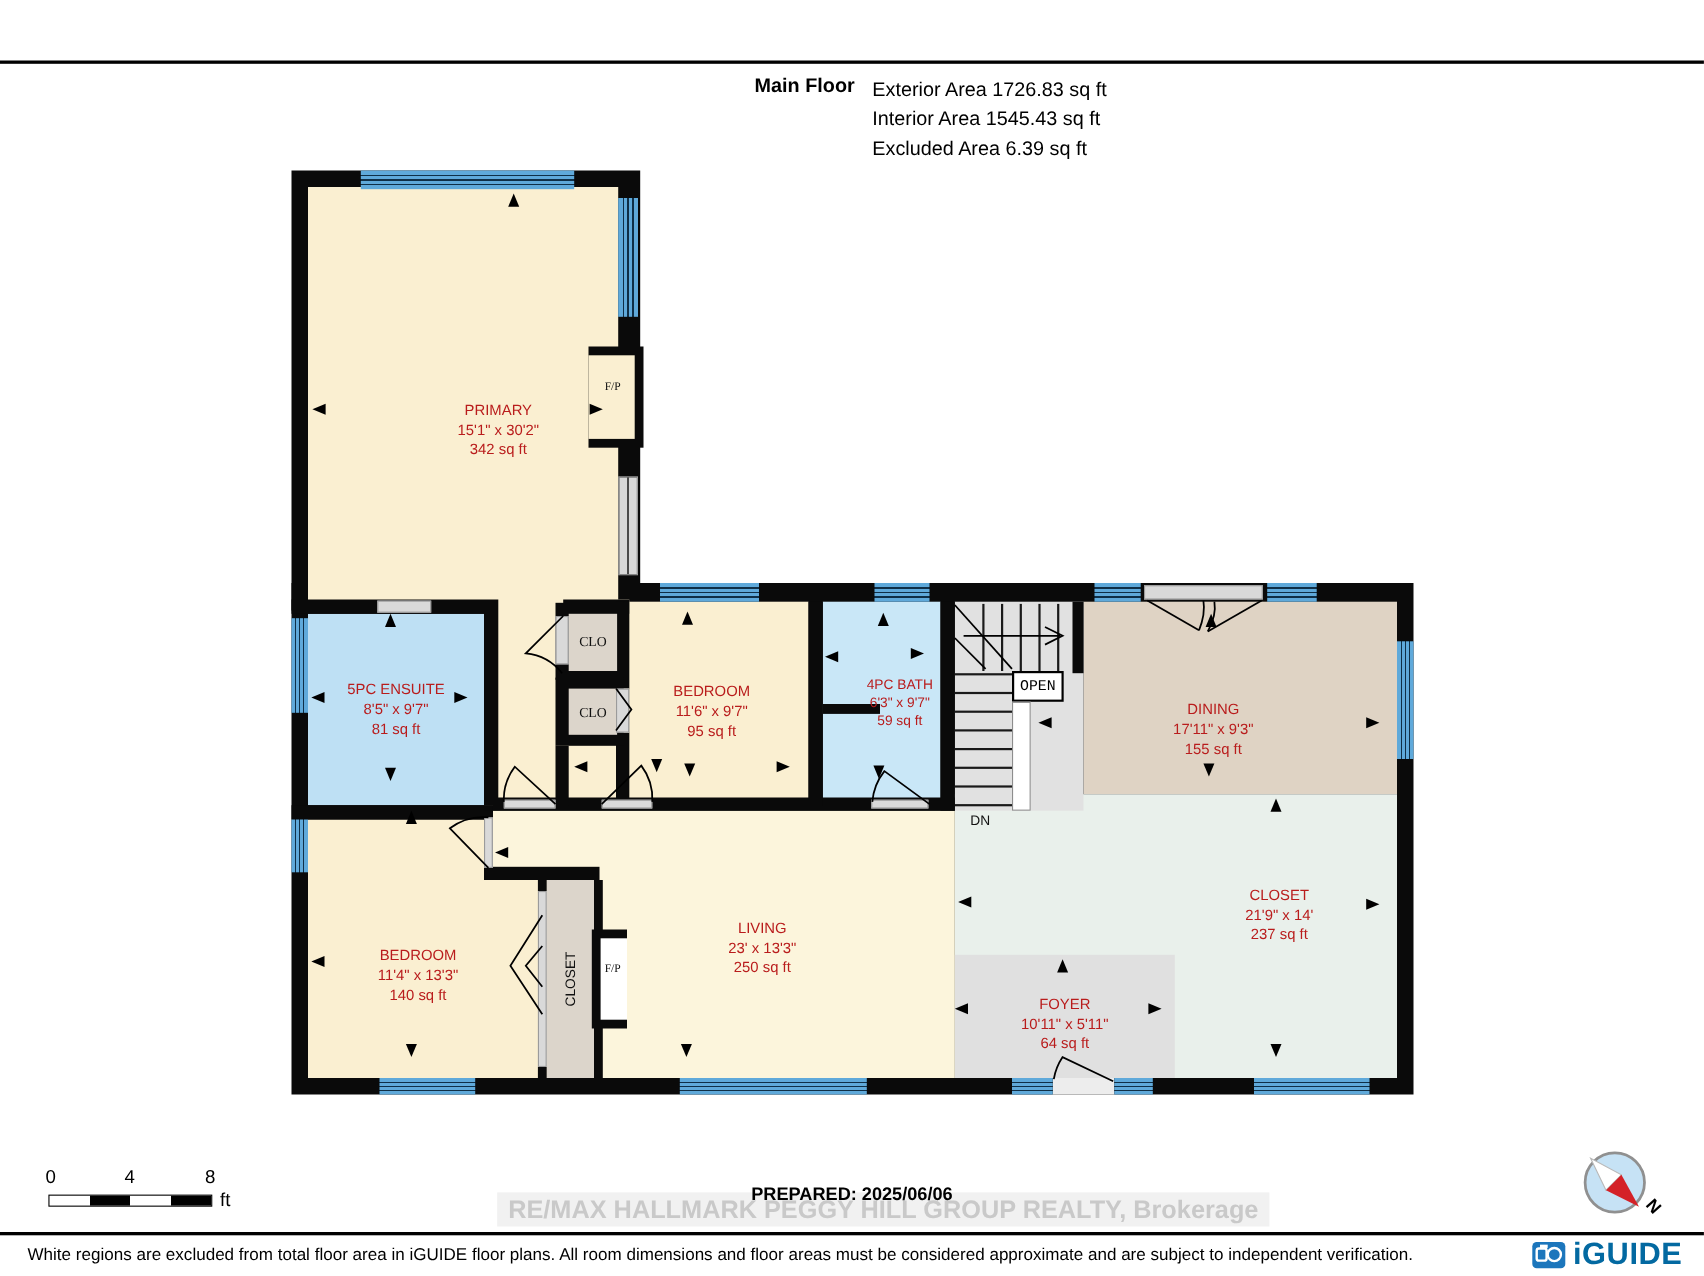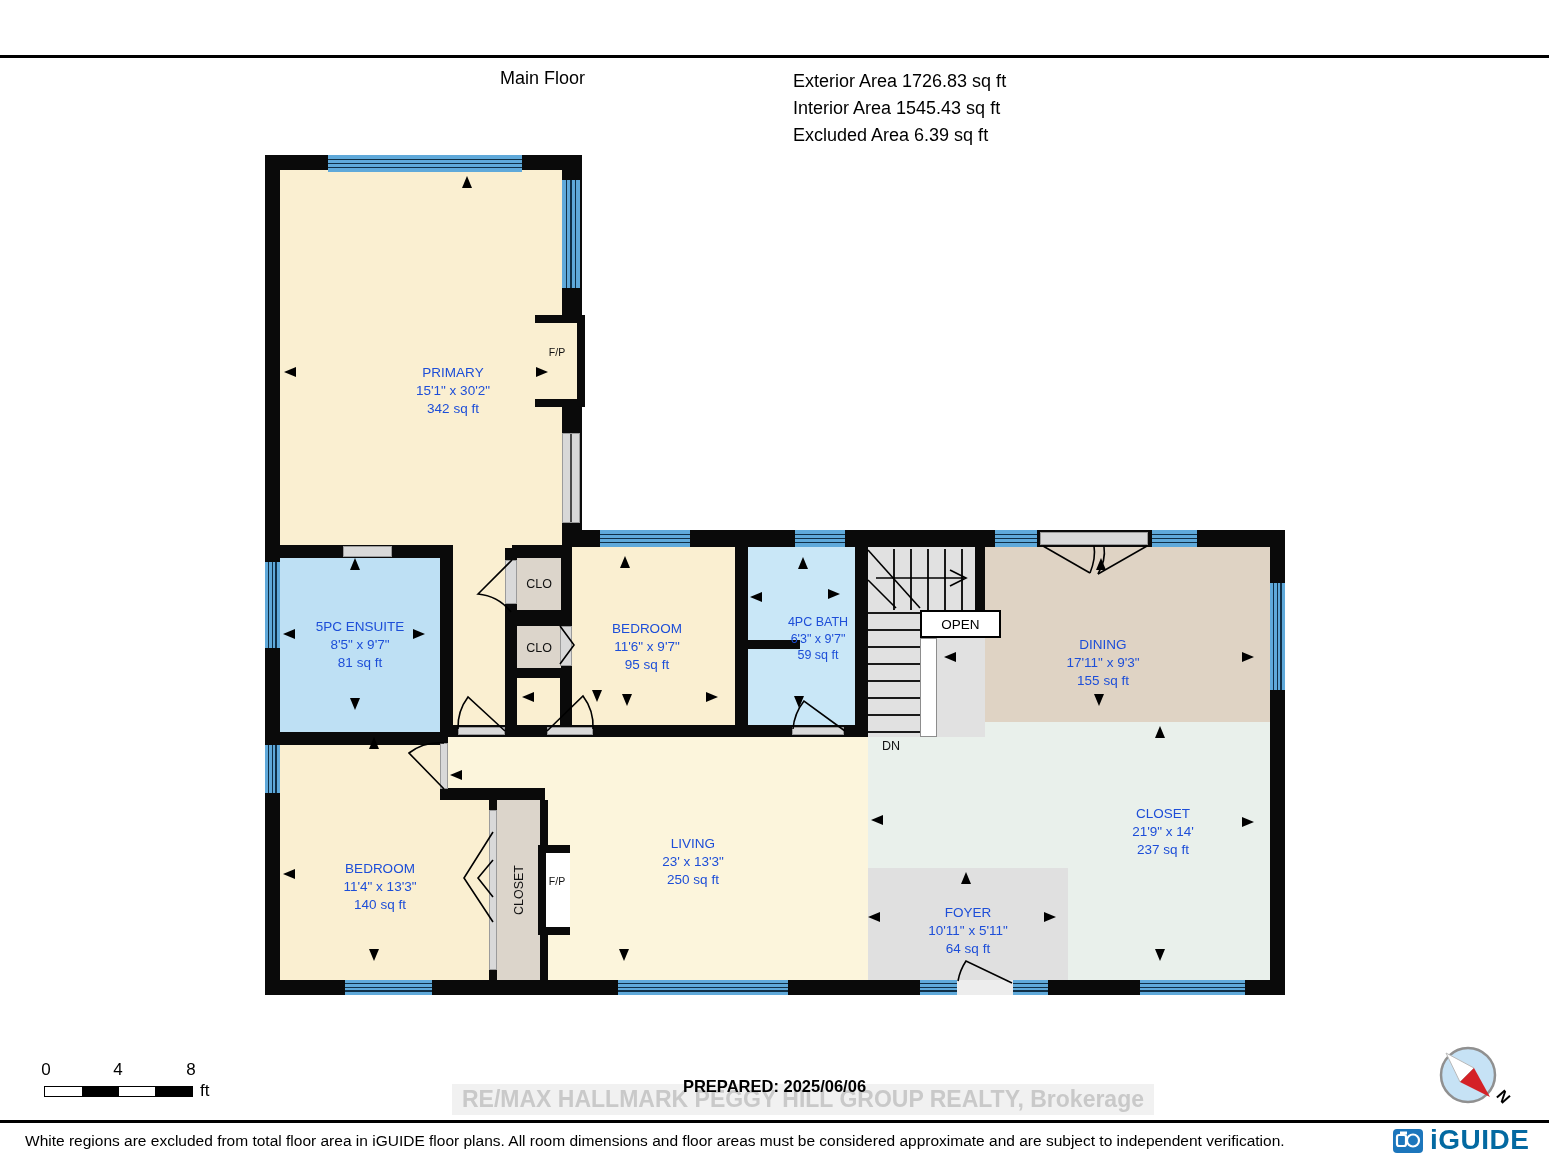--- a/index.html
+++ b/index.html
@@ -6,38 +6,38 @@
   #stage{position:relative;width:1549px;height:1160px;background:#fff;overflow:hidden;
          font-family:"Liberation Sans",sans-serif;color:#000;}
   .abs{position:absolute;}
   .wall{position:absolute;background:#0a0a0a;}
   .fill{position:absolute;}
   .winH{position:absolute;background:linear-gradient(to bottom,#5FA9DA 0 22%,#0f2f47 22% 30%,#5FA9DA 30% 46%,#0f2f47 46% 54%,#5FA9DA 54% 70%,#0f2f47 70% 78%,#5FA9DA 78% 100%);}
   .winV{position:absolute;background:linear-gradient(to right,#5FA9DA 0 22%,#0f2f47 22% 30%,#5FA9DA 30% 46%,#0f2f47 46% 54%,#5FA9DA 54% 70%,#0f2f47 70% 78%,#5FA9DA 78% 100%);}
   .door{position:absolute;background:#D9D9D9;border:1px solid #9b9b9b;box-sizing:border-box;}
   .doorplain{position:absolute;background:#EDEDED;}
   .slider{position:absolute;background:linear-gradient(to right,#D8D8D8 0 44%,#4a4a4a 44% 56%,#D8D8D8 56% 100%);border:1px solid #9b9b9b;box-sizing:border-box;}
-  .rlabel{position:absolute;transform:translateX(-50%);text-align:center;font-size:13.5px;line-height:1.32;color:#1d4ed8;white-space:nowrap;}
+  .rlabel{position:absolute;transform:translateX(-50%);text-align:center;font-size:13.5px;line-height:1.32;color:#b91c1c;white-space:nowrap;}
   .rlabel.sm{font-size:12.5px;margin-top:20px;}
   .tinylabel{position:absolute;font-size:10.5px;color:#111;white-space:nowrap;}
   .midlabel{position:absolute;font-size:12.5px;color:#111;white-space:nowrap;}
-  .cent{transform:translate(-50%,-50%);}
+  .cent{transform:translate(-50%,-50%);font-family:Liberation Serif, serif;}
   .rot90{transform:translate(-50%,-50%) rotate(-90deg);}
   .stline-v{position:absolute;width:1.5px;background:#1a1a1a;}
   .stline-h{position:absolute;height:1.5px;background:#1a1a1a;}
   .arr{position:absolute;width:0;height:0;border:5px solid transparent;}
   .arr.u{border-bottom:12px solid #000;border-top:none;}
   .arr.d{border-top:12px solid #000;border-bottom:none;}
   .arr.l{border-right:12px solid #000;border-left:none;}
   .arr.r{border-left:12px solid #000;border-right:none;}
   .hdr-title{position:absolute;left:0;top:12px;width:1549px;text-align:center;font-size:29px;font-weight:bold;}
   .hdr-rule{position:absolute;left:0;top:55px;width:1549px;height:3px;background:#000;}
   .ftr-rule{position:absolute;left:0;top:1120px;width:1549px;height:3px;background:#000;}
   .stats{position:absolute;left:793px;top:68px;font-size:18px;line-height:27px;}
-  .floorlbl{position:absolute;left:500px;top:68px;width:277px;text-align:left;font-size:18px;font-weight:normal;}
+  .floorlbl{position:absolute;left:500px;top:68px;width:277px;text-align:right;font-size:18px;font-weight:bold;}
   .openbox{position:absolute;background:#fff;border:2px solid #000;box-sizing:border-box;
            display:flex;align-items:center;justify-content:center;font-size:13.5px;}
   .rail{position:absolute;background:#fff;border:1px solid #8d8d8d;box-sizing:border-box;}
   .scale-tick{position:absolute;font-size:17px;transform:translateX(-50%);}
   .scalebar{position:absolute;left:44px;top:1086px;width:149px;height:11px;border:1.6px solid #000;box-sizing:border-box;
             background:linear-gradient(to right,#fff 0 25%,#000 25% 50%,#fff 50% 75%,#000 75% 100%);}
   .watermark{position:absolute;left:452px;top:1084px;background:#F1F1F1;color:#C9C9C9;font-size:23px;font-weight:bold;
              padding:2px 10px;white-space:nowrap;z-index:4;}
   .prepared{position:absolute;left:0;top:1077px;width:1549px;text-align:center;font-size:16.5px;font-weight:600;z-index:5;}
   .disclaimer{position:absolute;left:25px;top:1132px;font-size:15.5px;}
@@ -137,21 +137,21 @@
   <div class="stline-v" style="left:944px;top:549px;height:61px;"></div>
   <div class="stline-v" style="left:961px;top:549px;height:61px;"></div>
   <div class="stline-h" style="left:868px;top:612px;width:54px;"></div>
   <div class="stline-h" style="left:868px;top:629px;width:54px;"></div>
   <div class="stline-h" style="left:868px;top:646px;width:54px;"></div>
   <div class="stline-h" style="left:868px;top:663px;width:54px;"></div>
   <div class="stline-h" style="left:868px;top:680px;width:54px;"></div>
   <div class="stline-h" style="left:868px;top:697px;width:54px;"></div>
   <div class="stline-h" style="left:868px;top:714px;width:54px;"></div>
   <div class="stline-h" style="left:868px;top:731px;width:54px;"></div>
-  <div class="openbox" style="left:920px;top:610px;width:81px;height:28px;">
+  <div class="openbox" style="left:920px;top:610px;width:47px;height:28px;font-family:Liberation Mono, monospace;">
     <span>OPEN</span>
   </div>
   <div class="rail" style="left:920px;top:638px;width:17px;height:99px;"></div>
 
   <svg class="overlay" width="1549" height="1160" viewBox="0 0 1549 1160">
     <g fill="none" stroke="#000" stroke-width="1.6">
       <path d="M512,560 L478,594 A48,48 0 0 1 511,612"></path>
       <path d="M505,731 L468,697 A50,50 0 0 0 458,729"></path>
       <path d="M547,731 L583,696 A50,50 0 0 1 593,729"></path>
       <path d="M444,789 L409,753 A50,50 0 0 1 444,743"></path>

